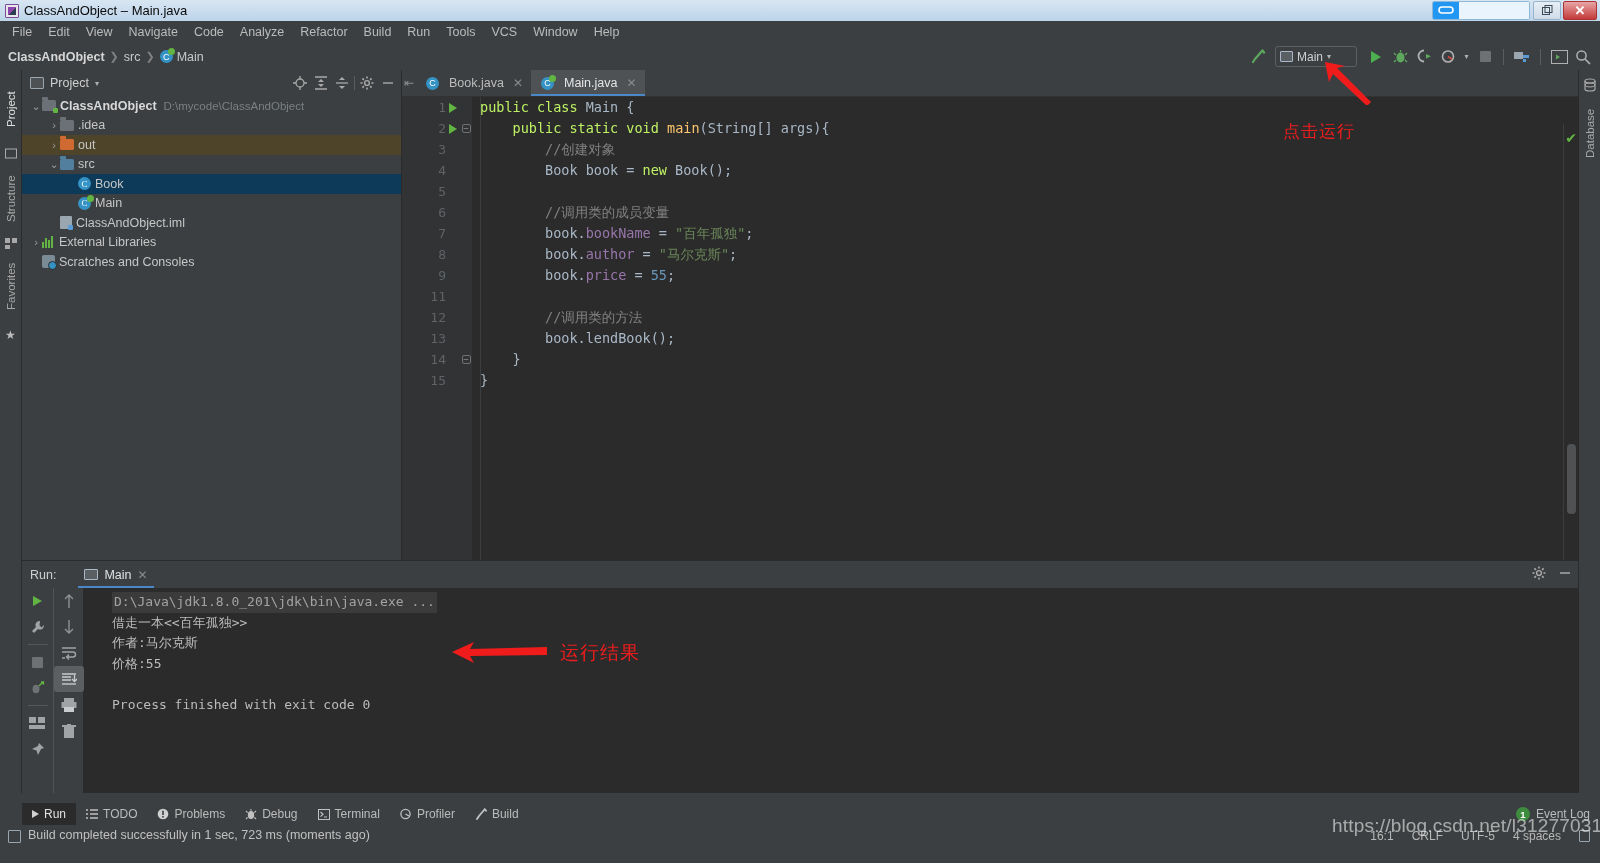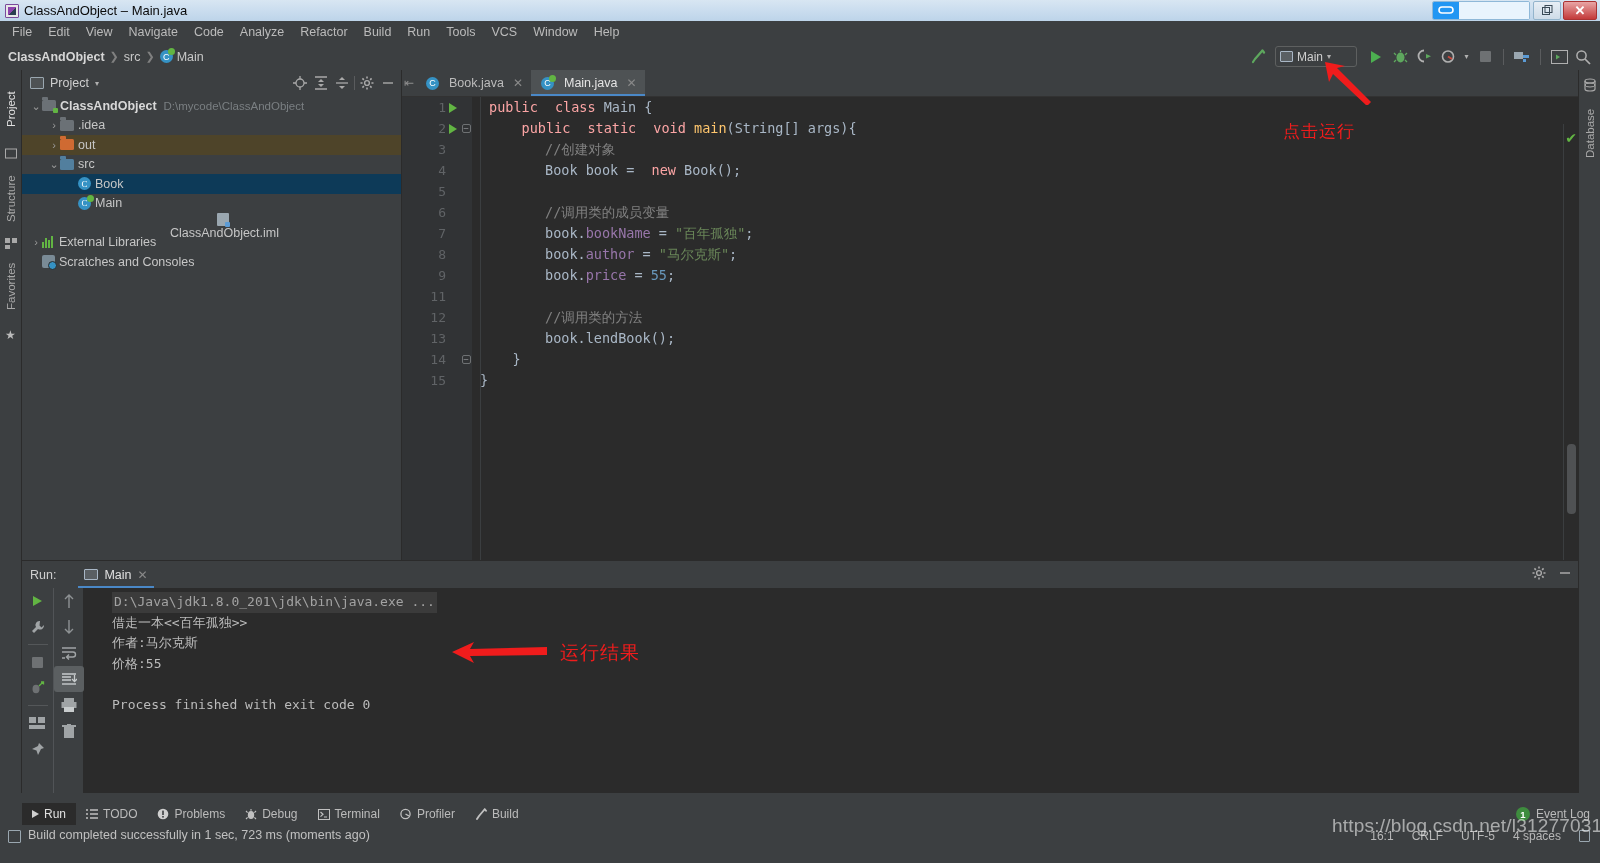--- a/index.html
+++ b/index.html
@@ -194,21 +194,21 @@
     width: 44px; text-align: right; color: #606366; flex: none; font-size: 13px;
     font-family: "DejaVu Sans Mono", monospace;
   }
   .gutter-run { width: 14px; flex: none; display: flex; align-items: center; justify-content: center; }
   .gutter-run .tri { width:0;height:0;border-left:8px solid #62b543;border-top:5px solid transparent;border-bottom:5px solid transparent; }
   .foldmark { width: 12px; flex: none; display:flex; align-items:center; justify-content:center; }
   .foldmark .sq { width: 9px; height: 9px; border: 1px solid #6e7173; border-radius: 2px; color:#8c8f91; font-size: 9px; line-height: 7px; text-align:center; background:#313335; }
   .ctext { padding-left: 8px; }
   .vline { position: absolute; left: 78px; top: 0; bottom: 0; width: 1px; background: #3b3e40; }
 
-  .kw { color: #fca5a5; padding-left: 9px; }
+  .kw { color: #bef264; }
   .cls { color: #a9b7c6; }
   .fn  { color: #ffc66d; }
   .plain { color: #a9b7c6; }
   .cmt { color: #808080; }
   .str { color: #6a8759; }
   .num { color: #6897bb; }
   .fld { color: #9876aa; }
   .typ { color: #a9b7c6; }
 
   .caret-line { position:absolute; left:70px; right:0; height:21px; background:#323232; }
@@ -508,21 +508,21 @@
         <div class="trow sel-book" style="padding-left: 44px;">
           <span class="arrow blank"></span>
           <span class="cls-ico">C</span>
           <span class="tlabel">Book</span>
         </div>
         <div class="trow" style="padding-left: 44px;">
           <span class="arrow blank"></span>
           <span class="cls-ico runnable">C</span>
           <span class="tlabel">Main</span>
         </div>
-        <div class="trow" style="padding-left: 26px; flex-direction: column;">
+        <div class="trow" style="padding-left: 26px;">
           <span class="arrow blank"></span>
           <span class="iml-ico"></span>
           <span class="tlabel">ClassAndObject.iml</span>
         </div>
         <div class="trow" style="padding-left: 8px;">
           <span class="arrow" style="font-size: 11px;">›</span>
           <span class="lib-ico">
             <i style="height: 6px;"></i>
             <i style="height: 10px;"></i>
             <i style="height: 8px;"></i>

